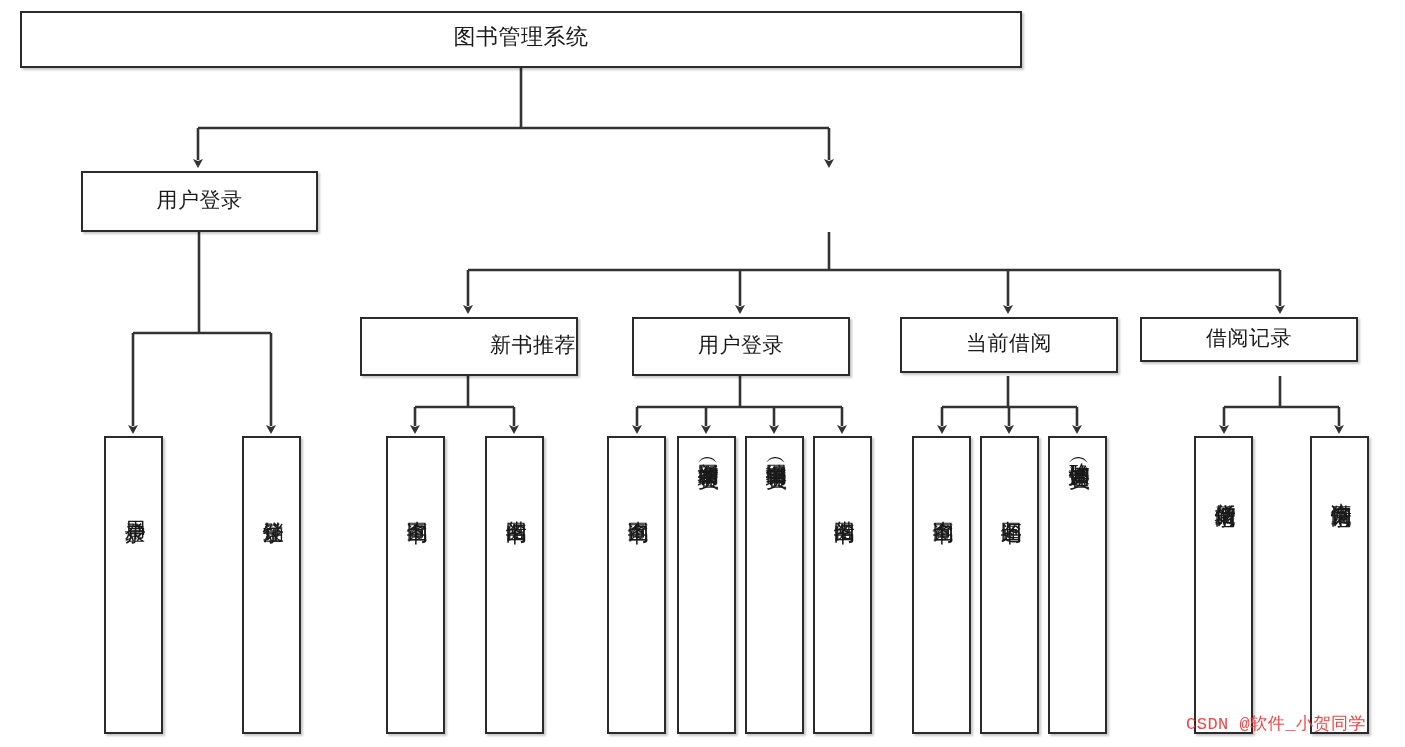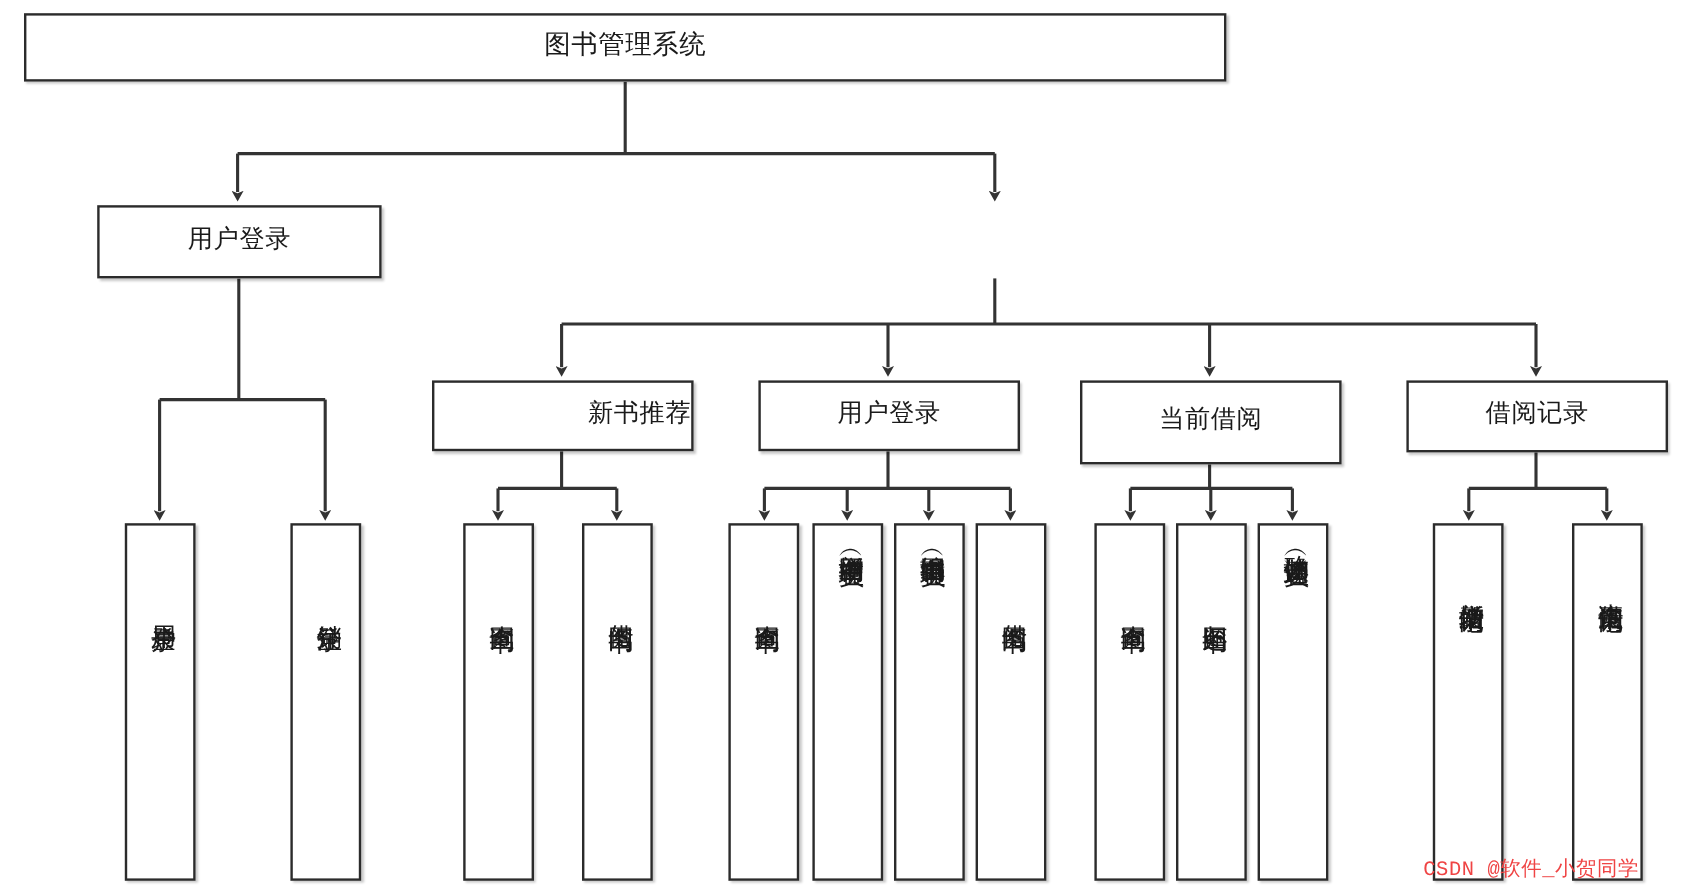--- a/index.html
+++ b/index.html
@@ -142,24 +142,24 @@
   <div class="node horiz" style="left:81px; top:171px; width:237px; height:61px;">
     <span>用户登录</span>
   </div>
 
   <div class="node horiz" style="left:360px; top:317px; width:218px; height:59px;justify-content:flex-end;">
     <span>新书推荐</span>
   </div>
   <div class="node horiz" style="left:632px; top:317px; width:218px; height:59px;">
     <span>用户登录</span>
   </div>
-  <div class="node horiz" style="left:900px; top:317px; width:218px; height:70px;">
+  <div class="node horiz" style="left:900px; top:317px; width:218px; height:56px;">
     <span>当前借阅</span>
   </div>
-  <div class="node horiz" style="left:1172px; top:317px; width:218px; height:60px;">
+  <div class="node horiz" style="left:1140px; top:317px; width:218px; height:45px;">
     <span>借阅记录</span>
   </div>
 
   <div class="node vert mid" style="left:104px; top:436px; width:59px; height:298px;">
     <span class="vtext">用户登录</span>
   </div>
   <div class="node vert mid" style="left:242px; top:436px; width:59px; height:298px;">
     <span class="vtext">注销登录</span>
   </div>
 

